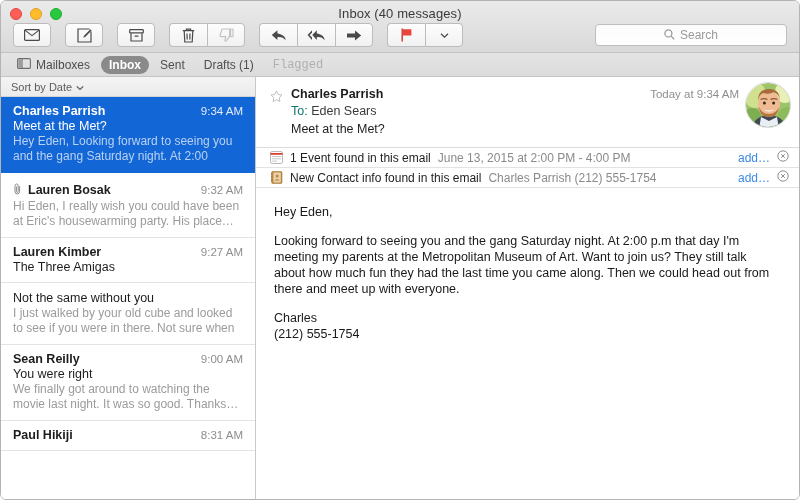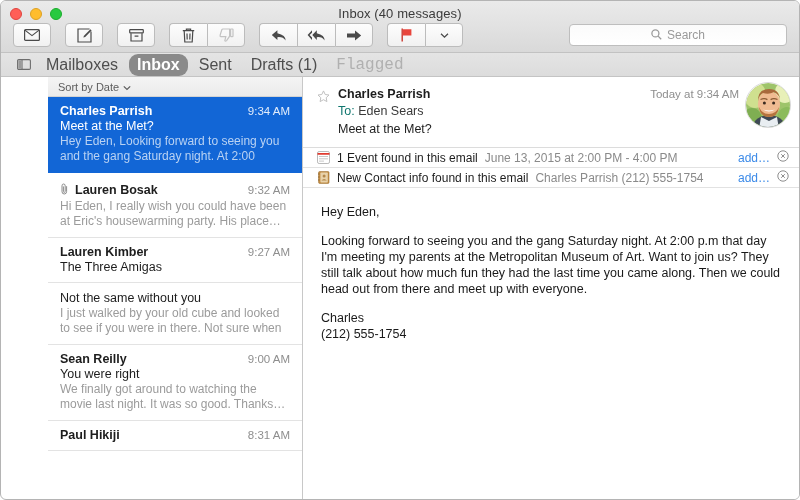--- a/index.html
+++ b/index.html
@@ -40,44 +40,44 @@
     color:#4a4a4a;
   }
   .tgroup .tbtn:first-child { border-radius:4px 0 0 4px; }
   .tgroup .tbtn:last-child  { border-radius:0 4px 4px 0; border-right-width:1px; }
   .tgroup .tbtn:only-child  { border-radius:4px; border-right-width:1px; }
   .tbtn.disabled { color:#c3c3c3; }
   .tbtn svg { display:block; }
 
   .spacer { flex:1; }
   .searchbox {
-    width:218px; height:22px; border-radius:4px;
+    width:192px; height:22px; border-radius:4px;
     background:linear-gradient(to bottom,#fbfbfb,#ffffff);
     border:1px solid #bebebe;
     display:flex; align-items:center; justify-content:center; gap:5px;
   }
   .searchbox .sp { font-size:12px; color:#9a9a9a; }
 
   
   .favbar {
     height:24px; flex:0 0 24px; display:flex; align-items:center;
     background:linear-gradient(to bottom,#e4e4e4,#dcdcdc);
     border-bottom:1px solid #c4c4c4; padding-left:8px; gap:3px;
   }
-  .favitem { font-size:16px; color:#4e4e4e; padding:2px 8px; border-radius:9px;
-             display:flex; align-items:flex-start; gap:15px; white-space:nowrap; }
+  .favitem { font-size:12px; color:#4e4e4e; padding:2px 8px; border-radius:9px;
+             display:flex; align-items:flex-start; gap:5px; white-space:nowrap; }
   .favitem.active { background:#8a8a8a; color:#fff; font-weight:600; }
   .favitem.dim { color:#b0b0b0;font-family:Liberation Mono, monospace; }
 
   
   .body { flex:1; display:flex; min-height:0; }
 
   
   .mlist { width:255px; flex:0 0 255px; border-right:1px solid #c8c8c8;
-           display:flex; flex-direction:column; background:#fff;margin-left:47px; }
+           display:flex; flex-direction:column; background:#fff; }
   .sortbar { height:20px; flex:0 0 20px; display:flex; align-items:center;
              padding-left:10px; gap:4px;
              background:linear-gradient(to bottom,#f4f4f4,#ebebeb);
              border-bottom:1px solid #d3d3d3; }
   .sortbar span { font-size:11px; color:#5c5c5c; }
   .rows { flex:1; overflow:hidden; }
   .mrow { padding:7px 12px 8px 12px; border-bottom:1px solid #e3e3e3; }
   .mrow.sel { background:#1266d6; border-bottom-color:#1266d6; }
   .mrow-top { display:flex; align-items:baseline; gap:5px; }
   .clip { flex:0 0 auto; color:#8b8b8b; margin-right:1px; position:relative; top:1px; }

